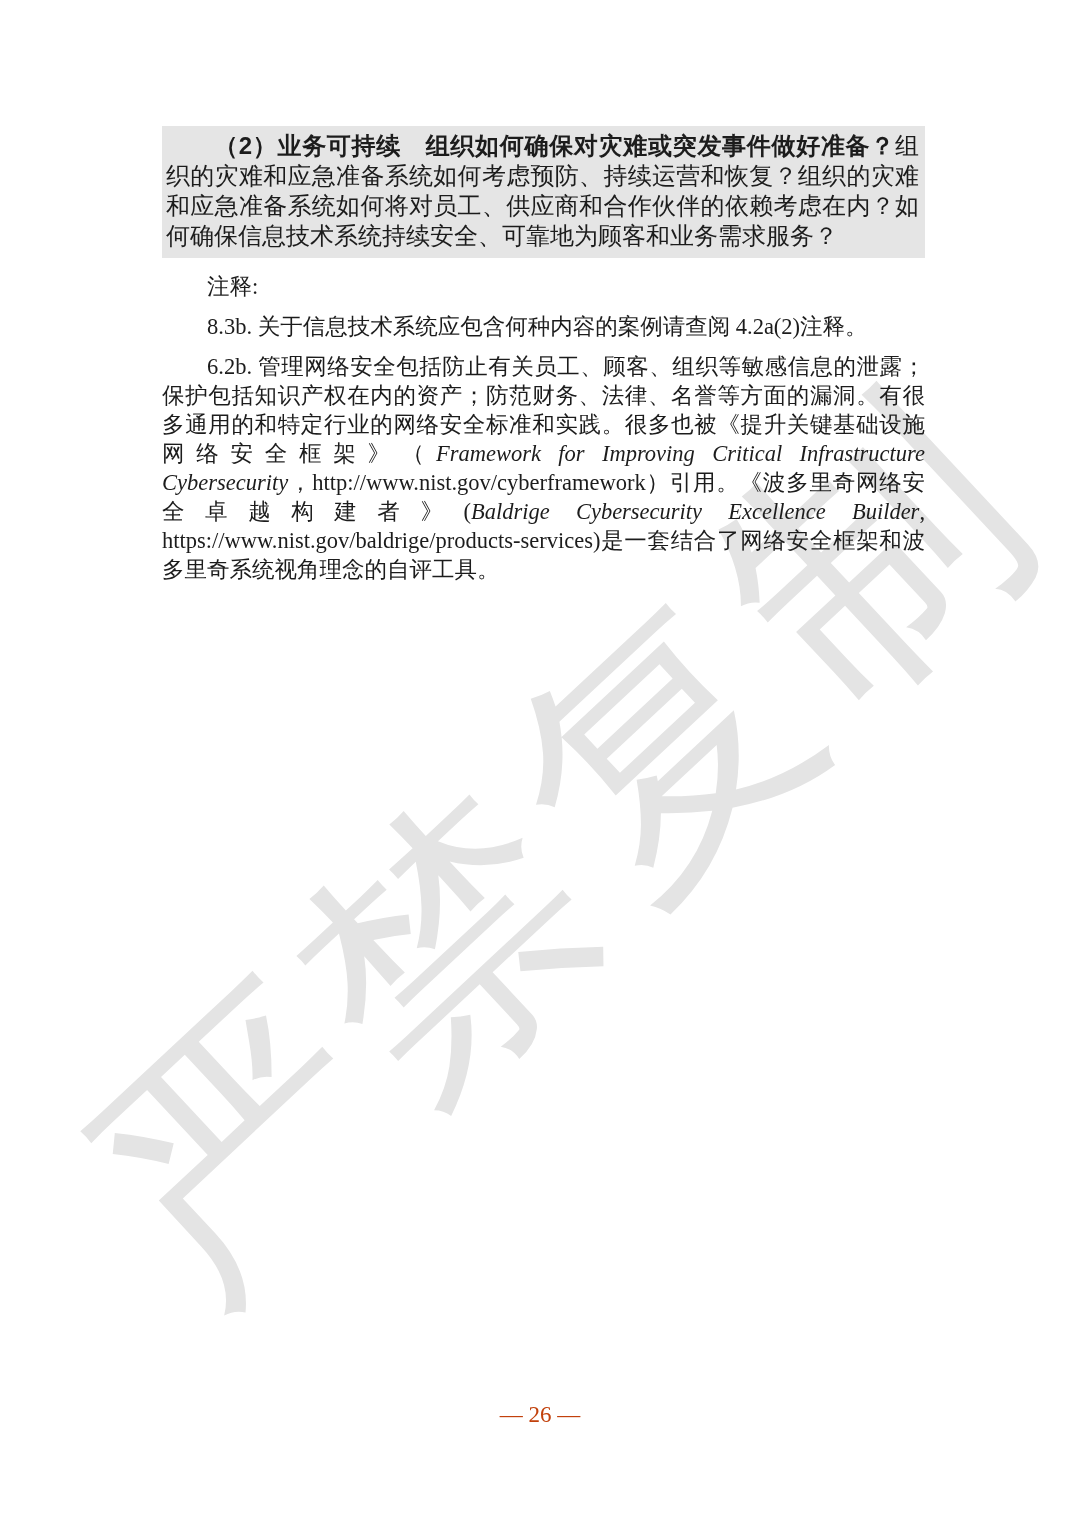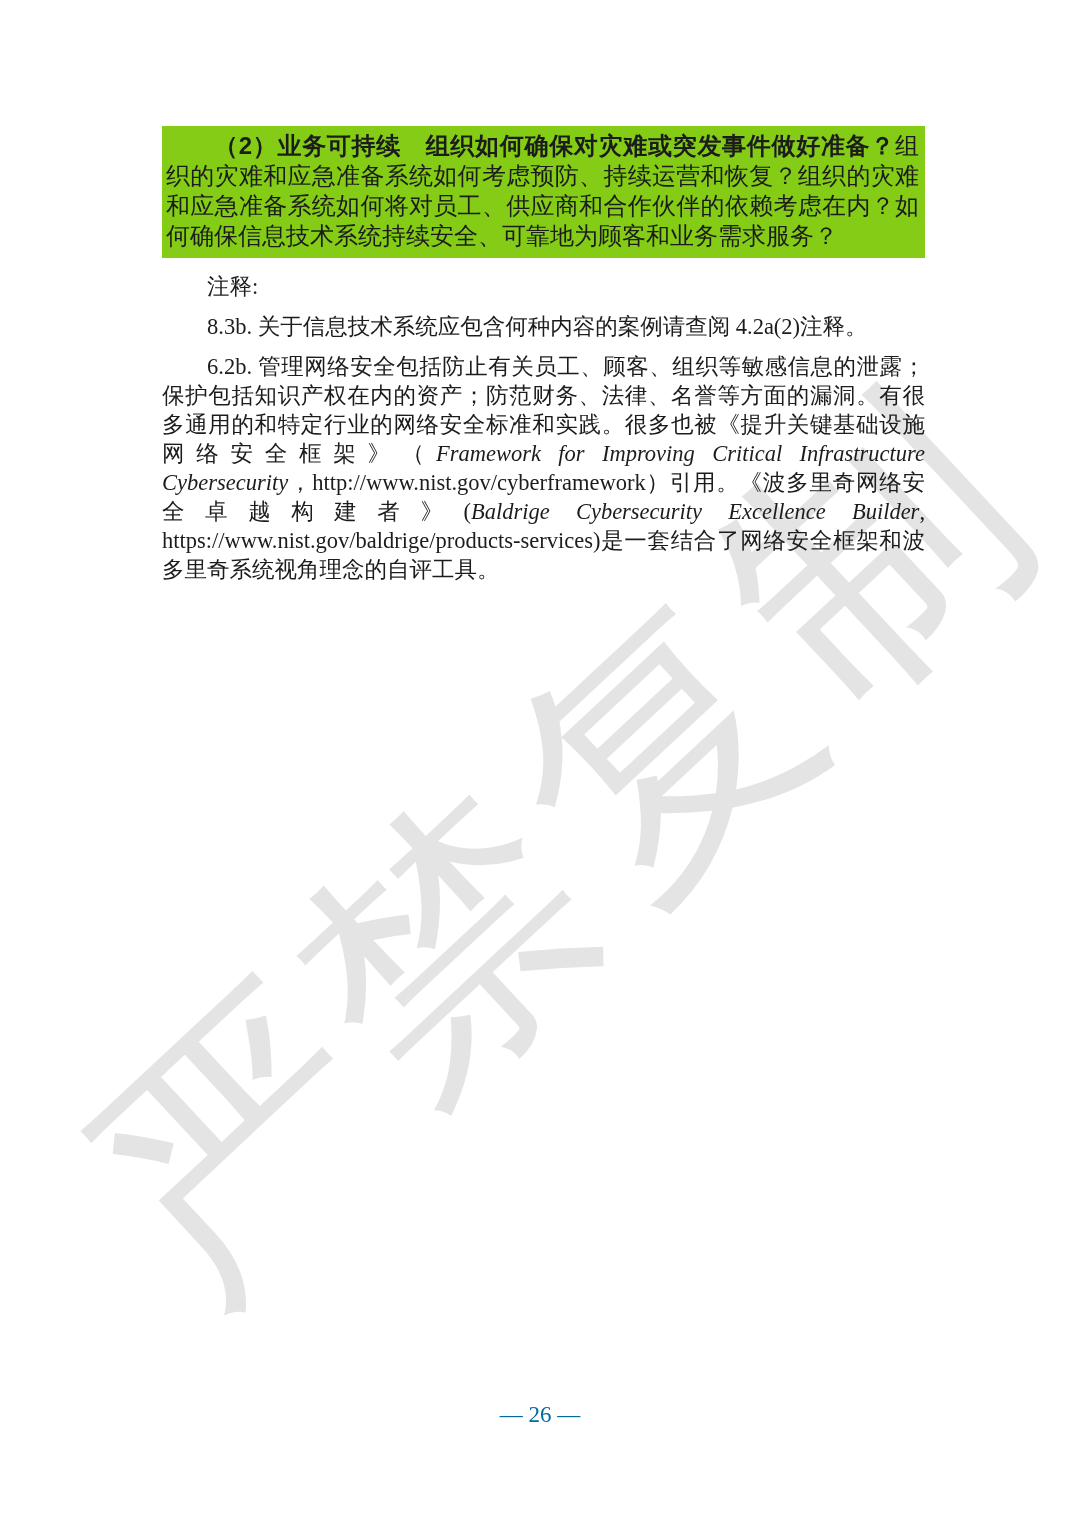--- a/index.html
+++ b/index.html
@@ -24,40 +24,40 @@
     font-family:"Liberation Serif", serif;
     user-select:none;
   }
   .content {
     position:absolute;
     left:162px; top:126px;
     width:763px;
     z-index:1;
   }
   .qa-box {
-    background:#84cc16;
+    background:#e5e5e5;
     font-family:"Liberation Sans", sans-serif;
     font-size:24px;
     line-height:30px;
     padding:5px 6px 7px 4px;
     text-align:justify;
   }
   .qa-box p { margin:0; text-indent:2em; }
   .qa-lead { font-weight:bold; }
   .notes { font-size:22.5px; line-height:29px;margin-top:12px; }
   .note-heading { margin:14px 0 0 0; text-indent:2em; font-weight:bold; font-weight:normal; }
   .note-para { margin:11px 0 0 0; text-indent:2em; text-align:justify; }
   .lat-italic { font-style:italic; }
   .footer {
     position:absolute;
     left:0; right:0; top:1402px;
     text-align:center;
     font-size:23px;
     z-index:1;
-    color:#0369a1;
+    color:#c2410c;
   }
 </style>
 </head>
 <body>
 
 <div class="page">
 
   <div class="watermark">严禁复制</div>
 
   <div class="content">

